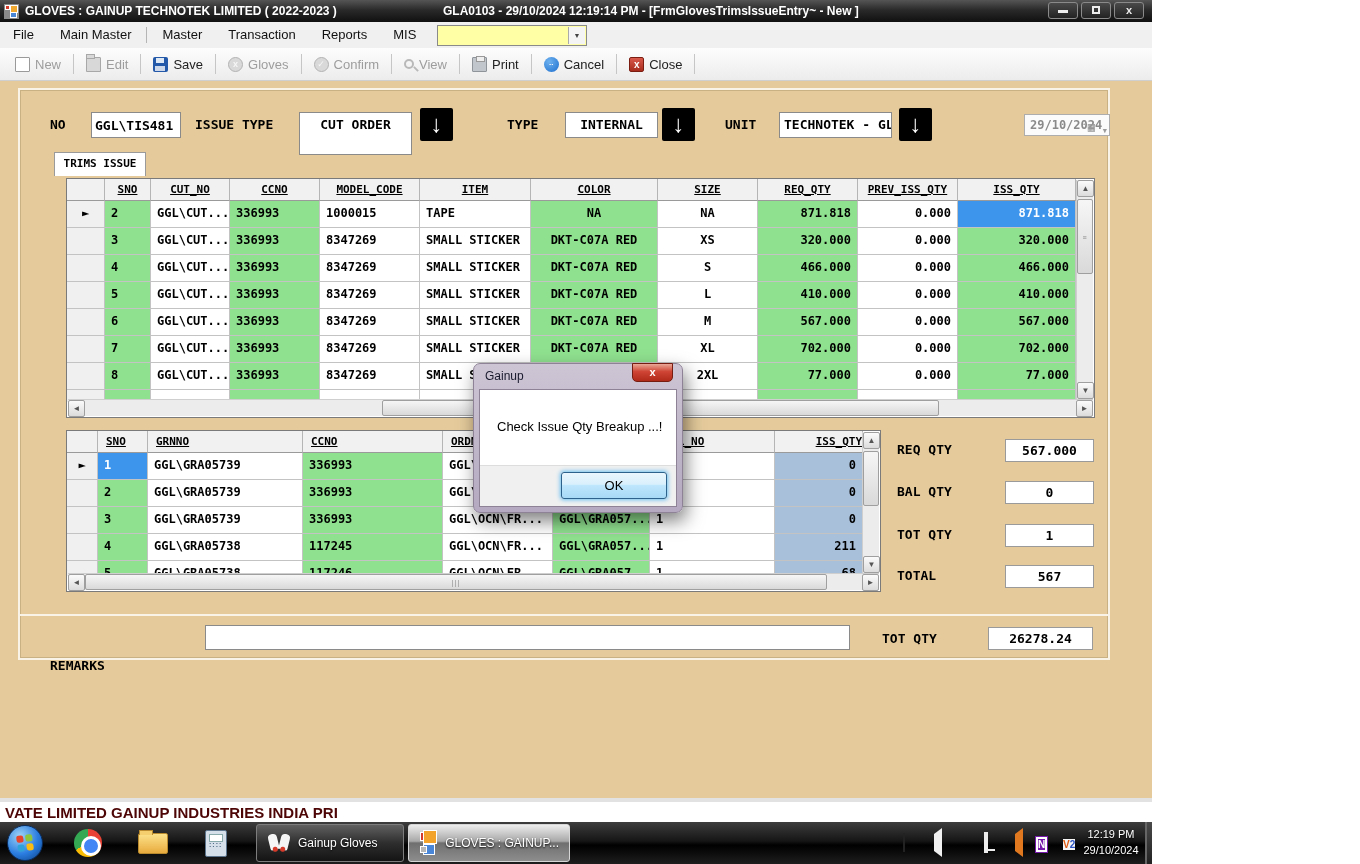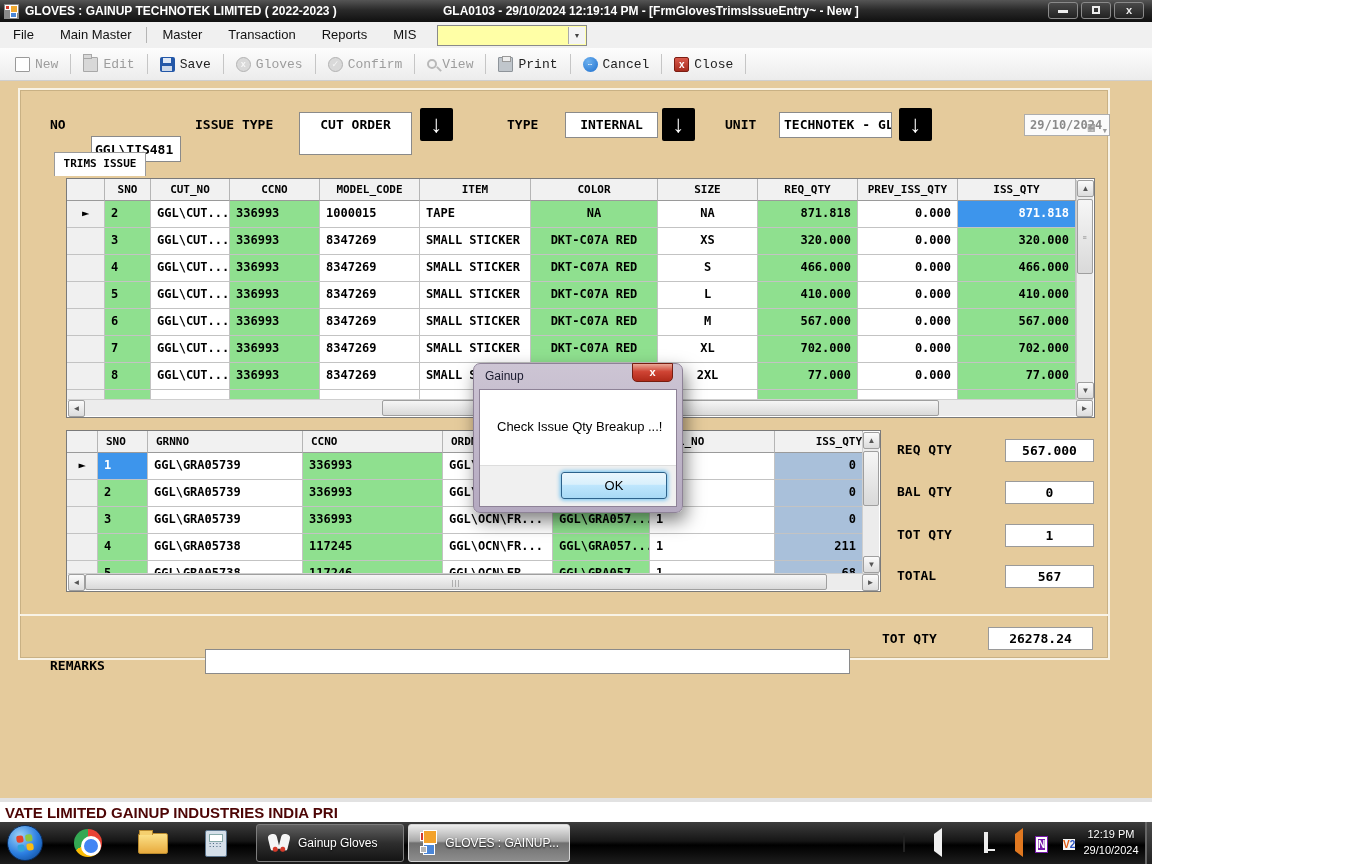--- a/index.html
+++ b/index.html
@@ -39,21 +39,21 @@
   .quick-combo{ position:absolute; left:437px; top:3px; width:150px; height:21px;
     background:#ffffa6; border:1px solid #8a8a8a; display:flex; }
   .quick-combo .dd{ position:absolute; right:1px; top:1px; width:17px; height:17px; background:#f4f4f4;
     border-left:1px solid #aaa; text-align:center; font:7px/17px var(--sans); color:#444; }
 
   
   .toolbar{ position:absolute; left:0; top:48px; width:1152px; height:33px;
     background:linear-gradient(#fdfdfd,#ececec); border-bottom:1px solid #cfcfcf;
     display:flex; align-items:center; padding-left:6px; font:13px var(--sans); }
   .tbtn{ display:flex; align-items:center; gap:5px; padding:3px 9px; border-radius:2px; }
-  .tbtn span.lbl{ color:#222;font-family:Liberation Mono, monospace; }
+  .tbtn span.lbl{ color:#222; }
   .tbtn.disabled span.lbl{ color:#9d9d9d; }
   .tsep{ width:1px; height:20px; background:#c6c6c6; margin:0 3px; }
   .tico{ width:15px; height:15px; display:inline-block; position:relative; }
   .ico-page{ background:#fff; border:1px solid #9a9a9a; border-radius:1px; }
   .ico-folder{ background:#d8d8d8; border:1px solid #a8a8a8; border-radius:1px 1px 0 0; }
   .ico-folder:before{ content:""; position:absolute; left:-1px; top:-4px; width:7px; height:3px; background:#d8d8d8; border:1px solid #a8a8a8; }
   .ico-save{ background:#2458a8; border-radius:2px; }
   .ico-save:before{ content:""; position:absolute; left:3px; top:1px; width:8px; height:5px; background:#dfe8f5; }
   .ico-save:after{ content:""; position:absolute; left:2px; bottom:1px; width:10px; height:5px; background:#cdd9ea; }
   .ico-circle{ background:#d9d9d9; border:1px solid #b3b3b3; border-radius:50%; color:#f6f6f6; text-align:center; font:bold 9px/13px var(--sans); }
@@ -65,36 +65,36 @@
   .ico-close{ background:linear-gradient(#d9594b,#a72c1e); border:1px solid #7c1d12; border-radius:2px; color:#fff; text-align:center; font:bold 10px/13px var(--sans); }
 
   
   .client{ position:absolute; left:0; top:81px; width:1152px; height:717px; background:var(--tan); }
   .panel{ position:absolute; left:18px; top:7px; width:1092px; height:572px;
     background:var(--tan); border:2px solid #f8f3e6; box-shadow:0 0 0 1px #c9b184 inset; }
   .flabel{ position:absolute; font:bold 13px var(--mono); color:#000; white-space:nowrap; }
   .fbox{ position:absolute; background:#fff; border:1px solid #8a8a8a; font:bold 13px var(--mono);
     color:#000; white-space:nowrap; overflow:hidden; }
   .fbox.center{ text-align:center; }
-  input.fbox{ outline:none;margin-top:24px; }
+  input.fbox{ outline:none; }
   .arrowbtn{ position:absolute; width:33px; height:33px; background:#000; color:#fff;
     text-align:center; font:bold 24px/31px var(--sans); border-radius:2px; }
   .datepick{ position:absolute; left:1004px; top:24px; width:86px; height:22px; background:#fbfbfb;
     border:1px solid #adadad; font:bold 12px/20px var(--mono); color:#8a8a8a; padding-left:5px; }
   .datepick .cal{ position:absolute; right:14px; top:2px; color:#9a9a9a; font-size:12px; }
   .datepick .dd{ position:absolute; right:2px; top:6px; font-size:7px; color:#9a9a9a; }
 
   .tab{ position:absolute; left:34px; top:62px; width:92px; height:24px; background:#fff;
     border:1px solid #9a9a9a; border-bottom:none; font:bold 11px/22px var(--mono); text-align:center; }
 
   
   .grid{ position:absolute; background:#fff; border:1px solid #7a7a7a; overflow:hidden; }
   #grid1{ left:46px; top:88px; width:1029px; height:240px; }
   #grid2{ left:46px; top:340px; width:815px; height:162px; }
-  .hrow{ display:flex; height:22px; }
+  .hrow{ display:flex; height:22px;text-decoration:underline; }
   .hcell{ background:#f1f1f1; border-right:1px solid #b5b5b5; border-bottom:1px solid #9a9a9a;
     font:bold 11px/21px var(--mono); text-align:center; white-space:nowrap; overflow:hidden; }
   #grid2 .hcell{ text-align:left; padding-left:8px; }
   .rows{ overflow:hidden; }
   #grid1 .rows{ height:201px; } #grid2 .rows{ height:123px; }
   .row{ display:flex; height:27px; }
   .cell{ border-right:1px solid var(--gridline); border-bottom:1px solid var(--gridline);
     font:bold 12px/25px var(--mono); padding:0 6px; white-space:nowrap; overflow:hidden; }
   .cell.sel{ background:var(--selblue) !important; color:#fff; }
   

